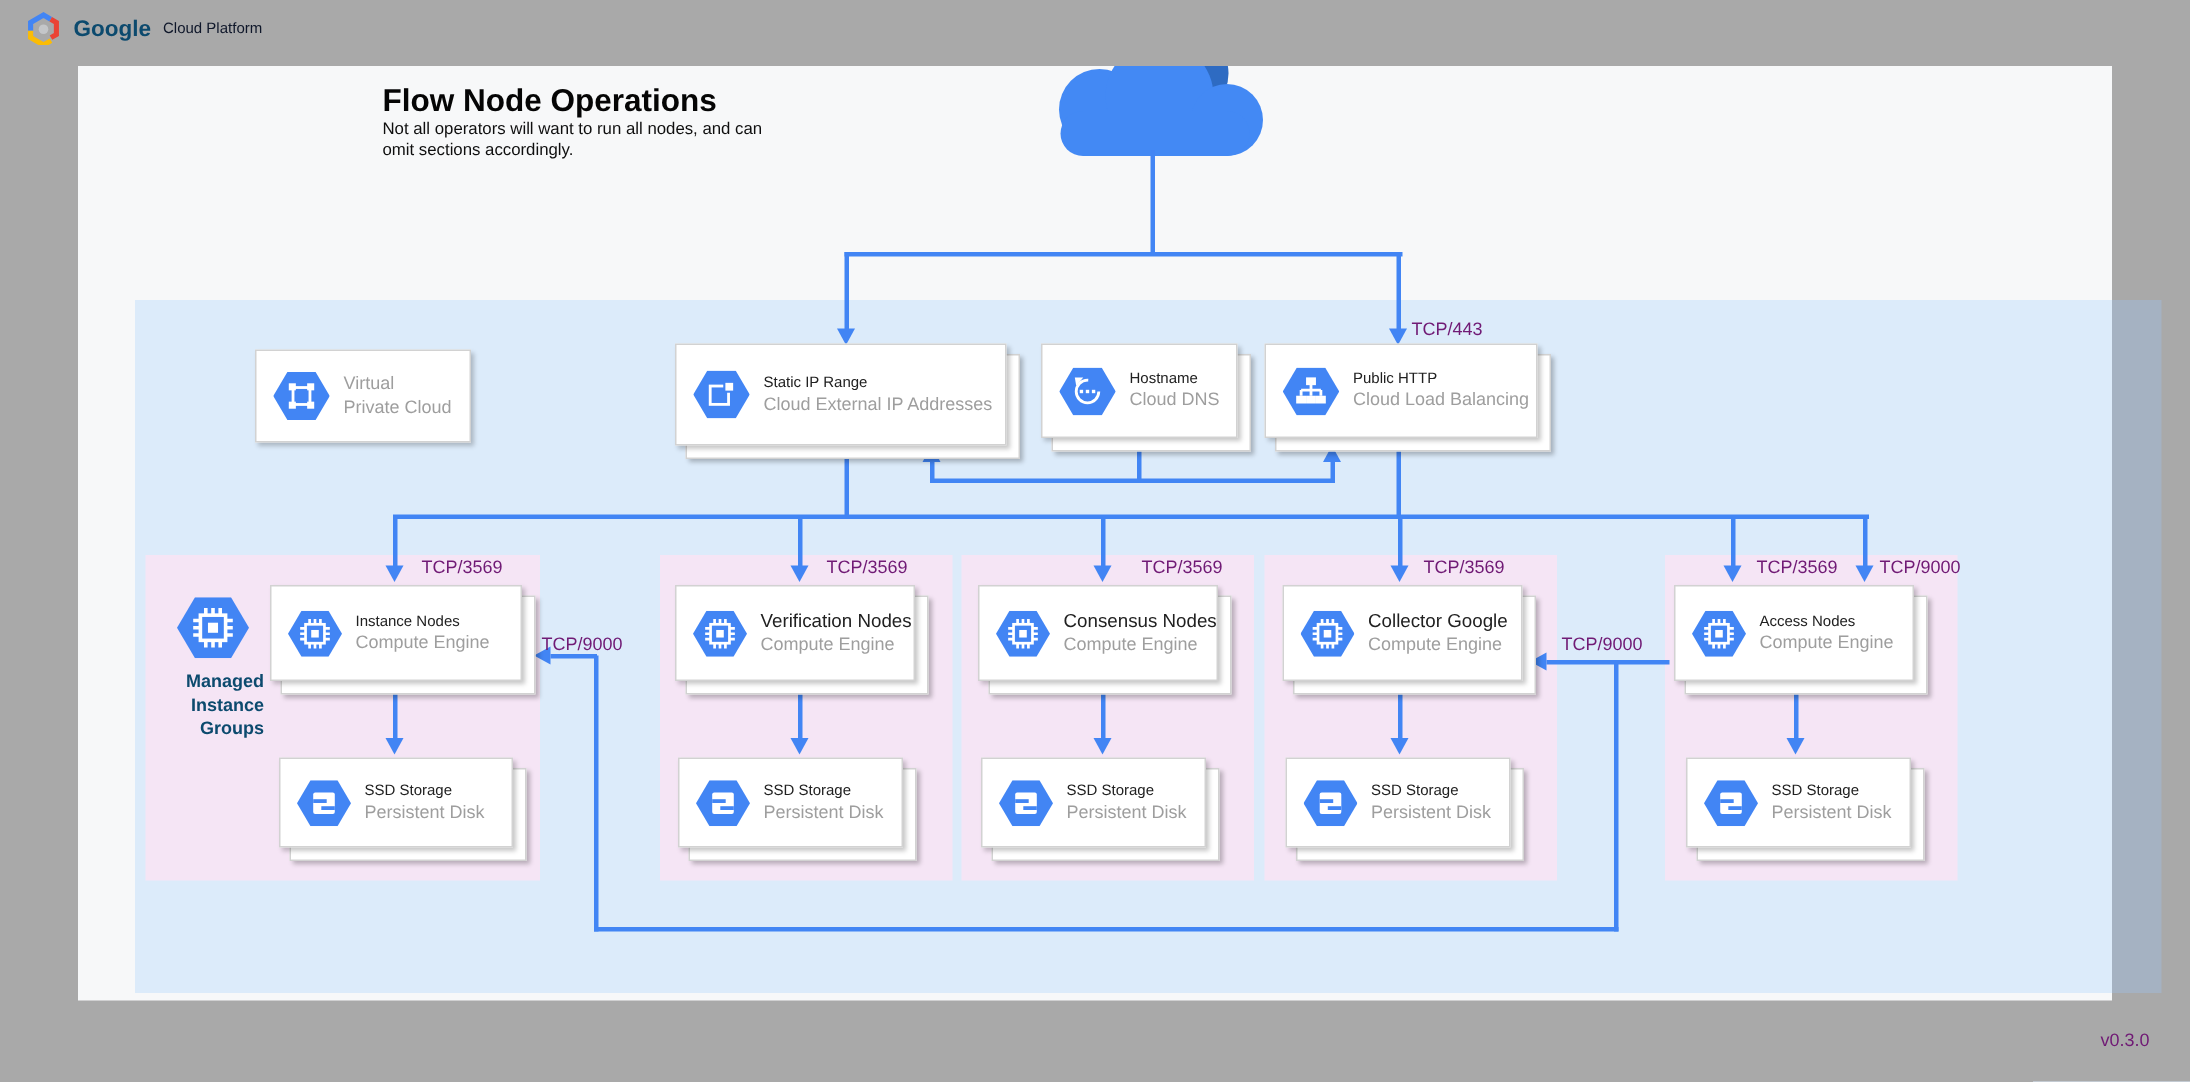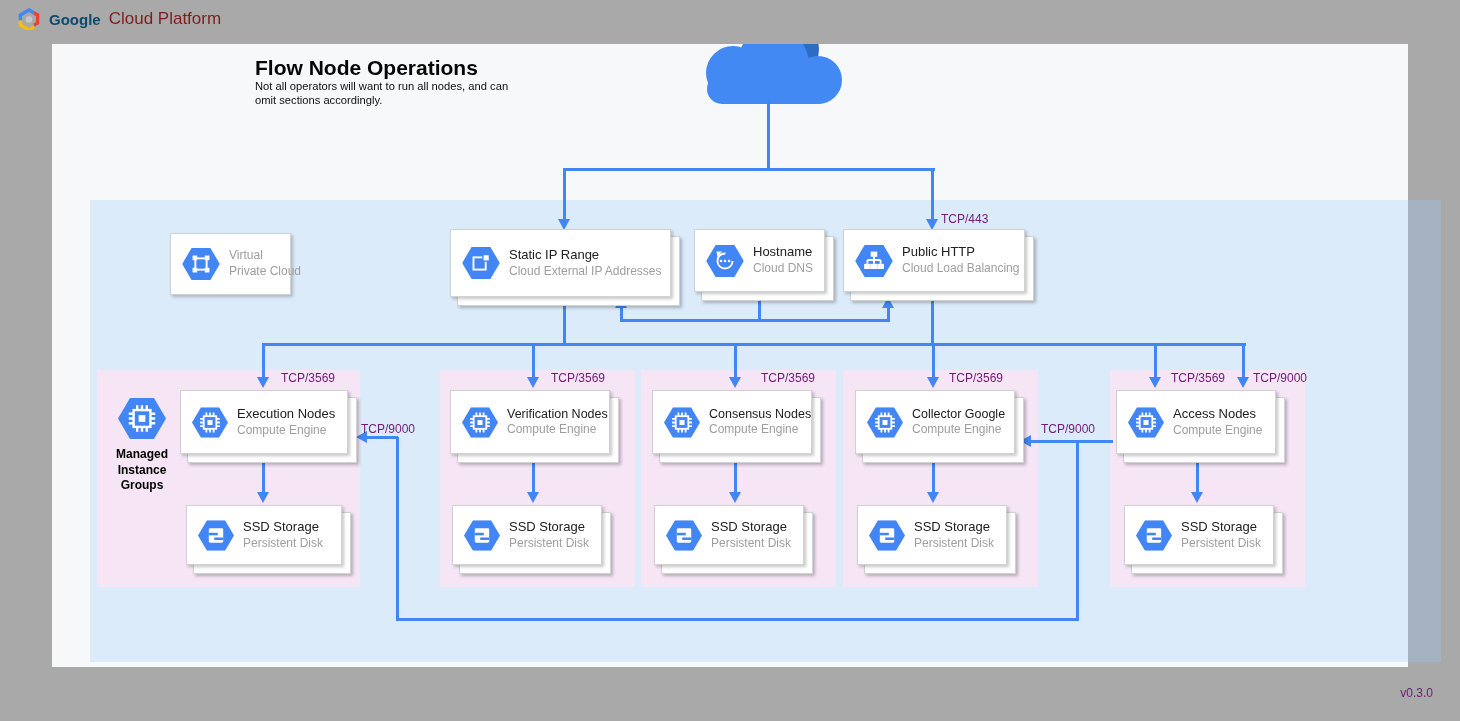--- a/index.html
+++ b/index.html
@@ -8,35 +8,35 @@
   
   .hline,.vline{position:absolute;background:#4285f4;z-index:3}
   .ad{position:absolute;width:0;height:0;border-left:6px solid transparent;border-right:6px solid transparent;border-top:11px solid #4285f4;z-index:3}
   .au{position:absolute;width:0;height:0;border-left:6px solid transparent;border-right:6px solid transparent;border-bottom:11px solid #4285f4;z-index:3}
   .al{position:absolute;width:0;height:0;border-top:6px solid transparent;border-bottom:6px solid transparent;border-right:11px solid #4285f4;z-index:3}
   .port{position:absolute;font-size:12px;color:#701a75;white-space:nowrap;z-index:3}
   
   .card{position:absolute;z-index:4}
   .card .ghost{position:absolute;left:7px;top:7px;width:100%;height:100%;background:#fff;border:1px solid #d2d2d2;box-shadow:2px 2px 3px rgba(0,0,0,.25)}
   .card .face{position:absolute;left:0;top:0;width:100%;height:100%;background:#fff;border:1px solid #d2d2d2;box-shadow:2px 2px 3px rgba(0,0,0,.22);display:flex;align-items:center;padding-left:11px;gap:9px;box-sizing:border-box}
-  .ct{font-size:13px;color:#212121;white-space:nowrap;line-height:1.3}
+  .ct{font-size:10px;color:#212121;white-space:nowrap;line-height:1.3}
   .cs{font-size:12px;color:#9e9e9e;white-space:nowrap;line-height:1.3}
   .hexicon{flex:0 0 auto}
   .group{position:absolute;top:370px;height:217px;background:#f5e5f5;z-index:2}
   #canvas{position:absolute;left:52px;top:44px;width:1356px;height:623px;background:#f7f8f9;z-index:0}
   #vpc-region{position:absolute;left:90px;top:200px;width:1318px;height:462px;background:#dcebfa;z-index:1}
   #vpc-overhang{position:absolute;left:1408px;top:200px;width:33px;height:462px;background:#a5b2c2;z-index:1}
   #header-band{position:absolute;left:0;top:0;width:1460px;height:44px;background:#a9a9a9;z-index:10}
   #brand{position:absolute;left:17px;top:8px;display:flex;align-items:center;gap:8px}
   #brand .b1{font-size:15px;font-weight:bold;color:#0c4a6e}
-  #brand .b2{font-size:17px;color:#7f1d1d}
+  #brand .b2{font-size:10px;color:#0f172a}
   #page-title{position:absolute;left:255px;top:56px;font-size:21px;font-weight:bold;color:#050505;z-index:5}
   #page-desc{position:absolute;left:255px;top:79px;width:276px;font-size:11.2px;line-height:1.28;color:#0f0f0f;z-index:5}
   #page-desc p{margin:0}
-  #mig-label{position:absolute;left:108px;top:447px;width:68px;text-align:center;font-size:12px;font-weight:bold;color:#000000;line-height:1.3;z-index:3}
+  #mig-label{position:absolute;left:108px;top:447px;width:68px;text-align:right;font-size:12px;font-weight:bold;color:#0c4a6e;line-height:1.3;z-index:3}
   #version{position:absolute;right:27px;top:686px;font-size:12px;color:#701a75;z-index:5}
 </style>
 </head>
 <body>
 
 <svg width="0" height="0" style="position:absolute" aria-hidden="true">
   <defs>
     <symbol id="sym-hex" viewBox="0 0 40 34">
         <polygon points="0,17 10,0 30,0 40,17 30,34 10,34" fill="#4285f4"></polygon>
       </symbol>
@@ -155,21 +155,21 @@
 <div class="hline" style="left:1031px;top:440px;width:82px;height:3px"></div>
 <div class="al" style="left:1020px;top:435px"></div>
 <div class="port" style="left:1041px;top:422px">TCP/9000</div>
 <div class="vline" style="left:1076px;top:441px;width:3px;height:180px"></div>
 <div class="hline" style="left:396px;top:618px;width:683px;height:3px"></div>
 <div class="vline" style="left:396px;top:437px;width:3px;height:184px"></div>
 <div class="hline" style="left:367px;top:436px;width:31px;height:3px"></div>
 <div class="al" style="left:356px;top:431px"></div>
 <div class="port" style="left:361px;top:422px">TCP/9000</div>
 
-<div class="card" style="left:170px;top:233px;width:121px;height:62px">
+<div class="card" style="left:170px;top:233px;width:144px;height:62px">
   <div class="face">
     <svg class="hexicon" width="38" height="32" viewBox="0 0 40 34">
         <use href="#sym-vpc"></use>
       </svg>
     <div>
       <div class="cs">Virtual</div>
       <div class="cs">Private Cloud</div>
     </div>
   </div>
 </div>
@@ -218,21 +218,21 @@
   </svg>
 <div id="mig-label">Managed Instance Groups</div>
 
 <div class="card" style="left:180px;top:390px;width:168px;height:64px">
   <div class="ghost"></div>
   <div class="face">
     <svg class="hexicon" width="36" height="31" viewBox="0 0 40 34">
         <use href="#sym-compute"></use>
       </svg>
     <div>
-      <div class="ct">Execution Nodes</div>
+      <div class="ct">Instance Nodes</div>
       <div class="cs">Compute Engine</div>
     </div>
   </div>
 </div>
 <div class="card" style="left:450px;top:390px;width:160px;height:64px">
   <div class="ghost"></div>
   <div class="face">
     <svg class="hexicon" width="36" height="31" viewBox="0 0 40 34">
         <use href="#sym-compute"></use>
       </svg>

